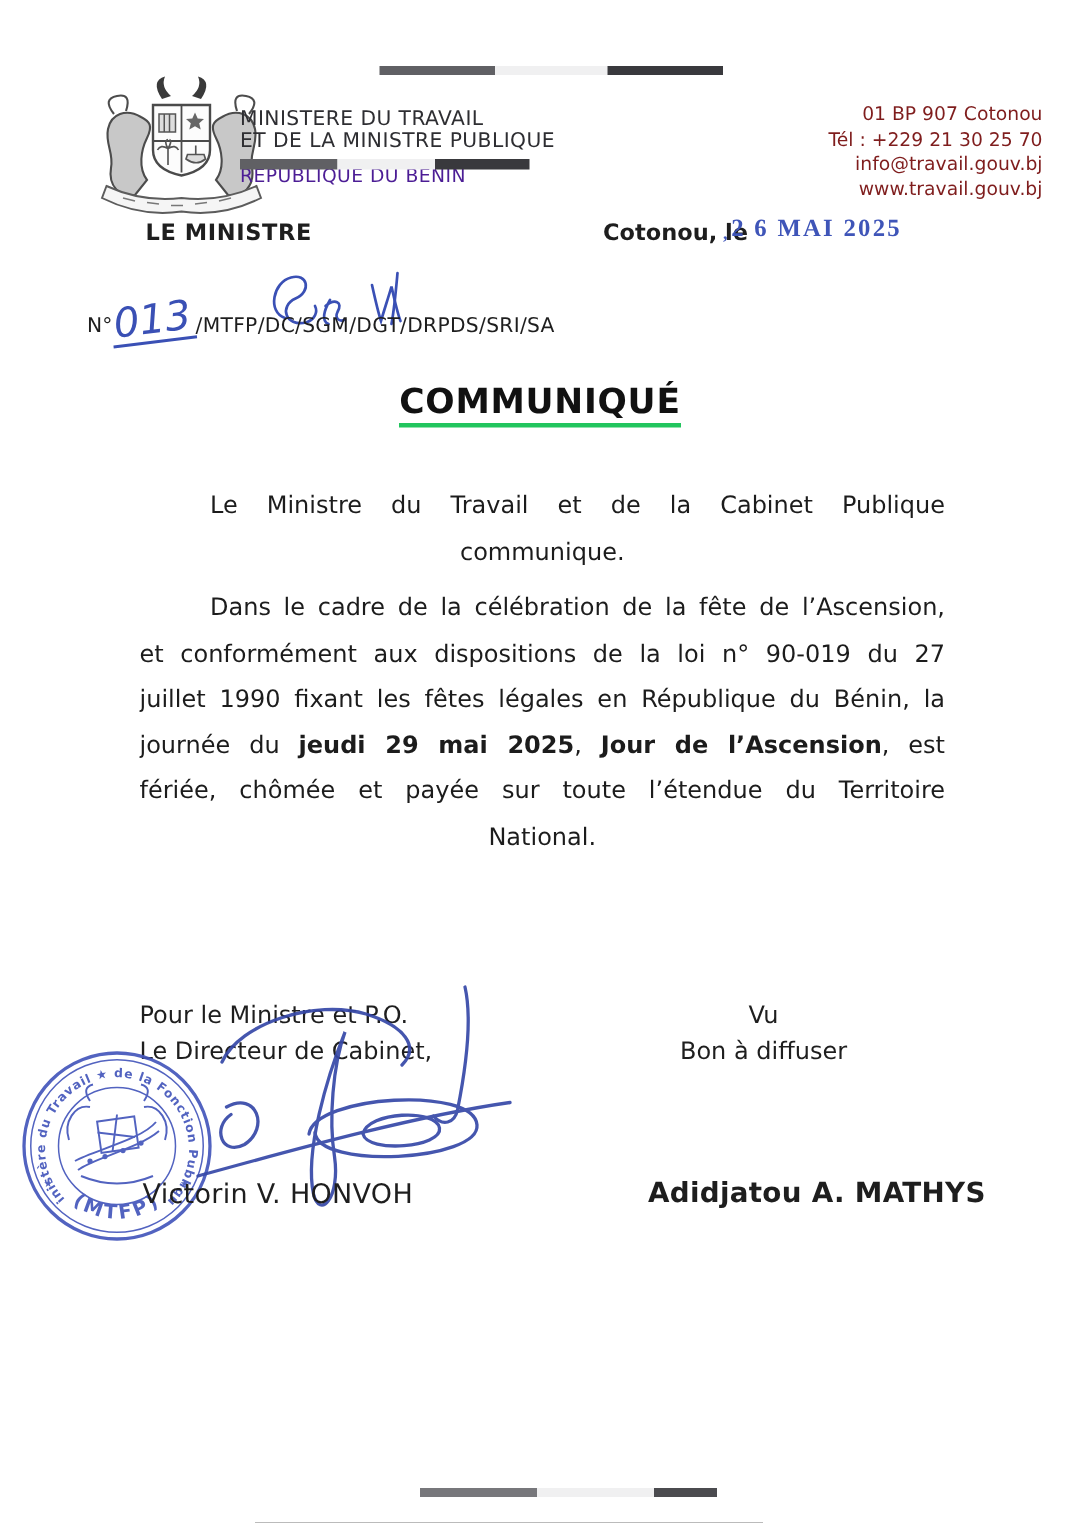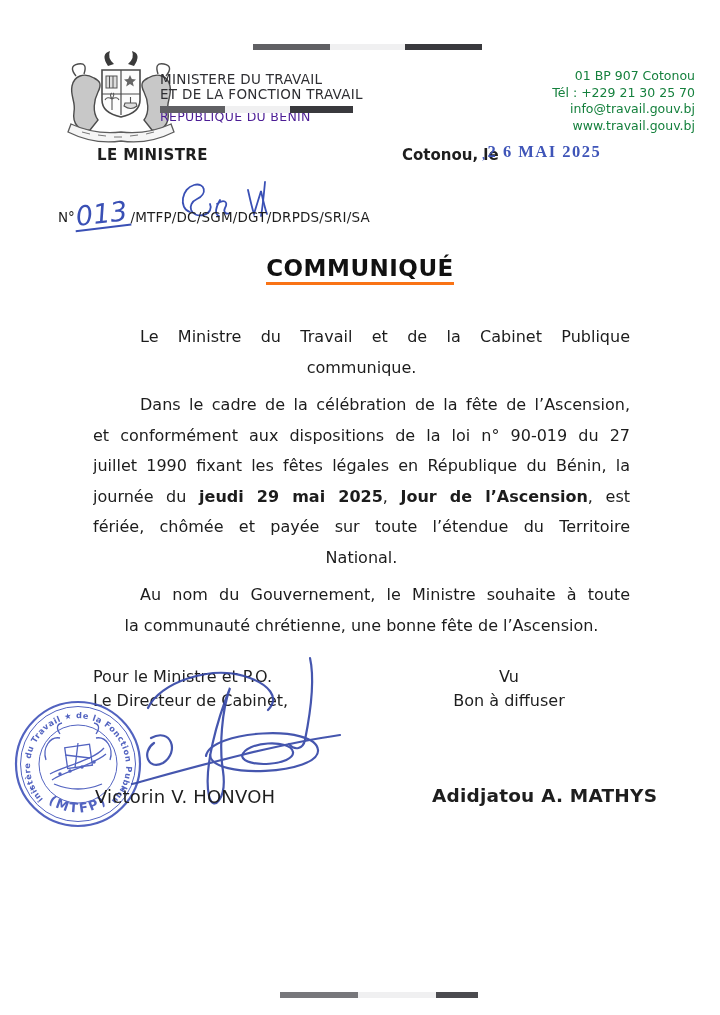--- a/index.html
+++ b/index.html
@@ -18,21 +18,21 @@
   .top-bar{left:253px;top:44px;width:229px;height:6px;}
   .mid-bar{width:193px;height:7px;margin-top:4px;}
   .bottom-bar{left:280px;top:992px;width:198px;height:6px;}
 
   .coa{position:absolute;left:60px;top:50px;}
 
   .ministry{position:absolute;left:160px;top:72px;}
   .ministry .l1,.ministry .l2{font-size:13.5px;line-height:15px;color:#2e2e32;letter-spacing:.3px;}
   .ministry .rep{font-size:12.5px;color:#4c1d95;margin-top:7px;letter-spacing:.3px;}
 
-  .contact{position:absolute;right:25px;top:68px;text-align:right;font-size:12.5px;line-height:16.5px;color:#15803d;}
+  .contact{position:absolute;right:25px;top:68px;text-align:right;font-size:12.5px;line-height:16.5px;color:#7f1d1d;}
 
   .le-ministre{position:absolute;left:97px;top:146px;font-weight:bold;font-size:15px;letter-spacing:.4px;}
   .cotonou{position:absolute;left:402px;top:146px;font-weight:bold;font-size:15px;}
   .date-stamp{
     position:absolute;left:482px;top:142px;
     font-family:Liberation Serif, serif;
     font-weight:bold;font-size:16.5px;letter-spacing:1.5px;
     color:#3f55b8;white-space:nowrap;
   }
   .date-stamp .mark{font-size:12px;vertical-align:-2px;margin-right:1px;}
@@ -44,21 +44,21 @@
   .reference .hand{
     font-size:27px;color:#3a50b5;font-style:italic;font-weight:400;
     transform:rotate(-7deg);display:inline-block;margin:0 1px 0 -1px;
     border-bottom:2px solid #3a50b5;line-height:24px;padding:0 2px 1px 2px;
   }
   .reference .suf{font-size:13.5px;padding-bottom:4px;letter-spacing:.2px;}
 
   .doc-title{position:absolute;left:0;top:255px;width:720px;text-align:center;}
   .doc-title span{
     display:inline-block;font-weight:bold;font-size:23px;letter-spacing:.5px;
-    border-bottom:3px solid #f97316;padding-bottom:1px;color:#111;
+    border-bottom:3px solid #22c55e;padding-bottom:1px;color:#111;
   }
 
   .body-text{position:absolute;left:93px;top:322px;width:537px;font-size:16px;line-height:30.5px;color:#1c1c1c;}
   .body-text .para{margin:0 0 7px 0;}
   .body-text .jline{text-align:justify;text-align-last:justify;white-space:nowrap;overflow:hidden;}
   .body-text .lline{text-align:center;white-space:nowrap;}
   .body-text .indent{text-indent:47px;}
   .body-text b{font-weight:bold;}
 
   .sig-left{position:absolute;left:93px;top:665px;font-size:16px;line-height:24px;}
@@ -126,21 +126,21 @@
           <line x1="38" y1="85" x2="46" y2="86"></line>
         <line x1="54" y1="87" x2="62" y2="87"></line>
           <line x1="70" y1="86" x2="78" y2="85"></line>
         <line x1="86" y1="84" x2="94" y2="82"></line>
       </g>
     </g>
   </svg>
 
   <div class="ministry">
     <div class="l1">MINISTERE DU TRAVAIL</div>
-    <div class="l2">ET DE LA FONCTION TRAVAIL</div>
+    <div class="l2">ET DE LA MINISTRE PUBLIQUE</div>
     <div class="bar mid-bar">
       <span class="seg-gray" style="width:65px"></span>
       <span class="seg-light" style="width:65px"></span>
       <span class="seg-dark" style="width:63px"></span>
     </div>
     <div class="rep">RÉPUBLIQUE DU BÉNIN</div>
   </div>
 
   <div class="contact">
     <div>01 BP 907 Cotonou</div>
@@ -178,24 +178,20 @@
       <div class="lline">communique.</div>
     </div>
     <div class="para">
       <div class="jline indent">Dans le cadre de la célébration de la fête de l’Ascension,</div>
       <div class="jline">et conformément aux dispositions de la loi n° 90-019 du 27</div>
       <div class="jline">juillet 1990 fixant les fêtes légales en République du Bénin, la</div>
       <div class="jline"><span>journée du </span><b>jeudi 29 mai 2025</b><span>, </span><b>Jour de l’Ascension</b><span>, est</span></div>
       <div class="jline">fériée, chômée et payée sur toute l’étendue du Territoire</div>
       <div class="lline">National.</div>
     </div>
-    <div class="para">
-      <div class="jline indent">Au nom du Gouvernement, le Ministre souhaite à toute</div>
-      <div class="lline">la communauté chrétienne, une bonne fête de l’Ascension.</div>
-    </div>
   </div>
 
   <div class="sig-left">
     <div>Pour le Ministre et P.O.</div>
     <div>Le Directeur de Cabinet,</div>
   </div>
   <div class="sig-right">
     <div>Vu</div>
     <div>Bon à diffuser</div>
   </div>

